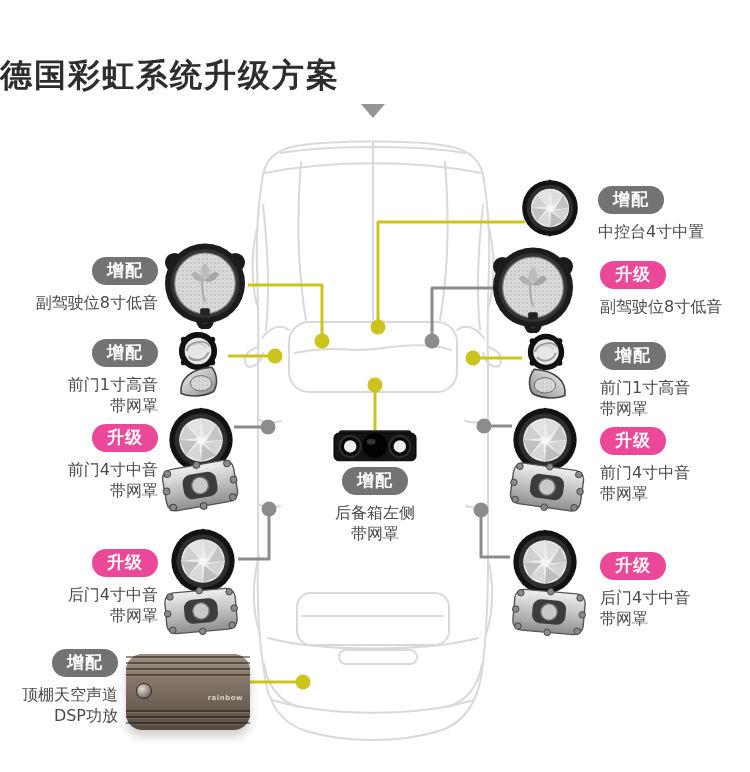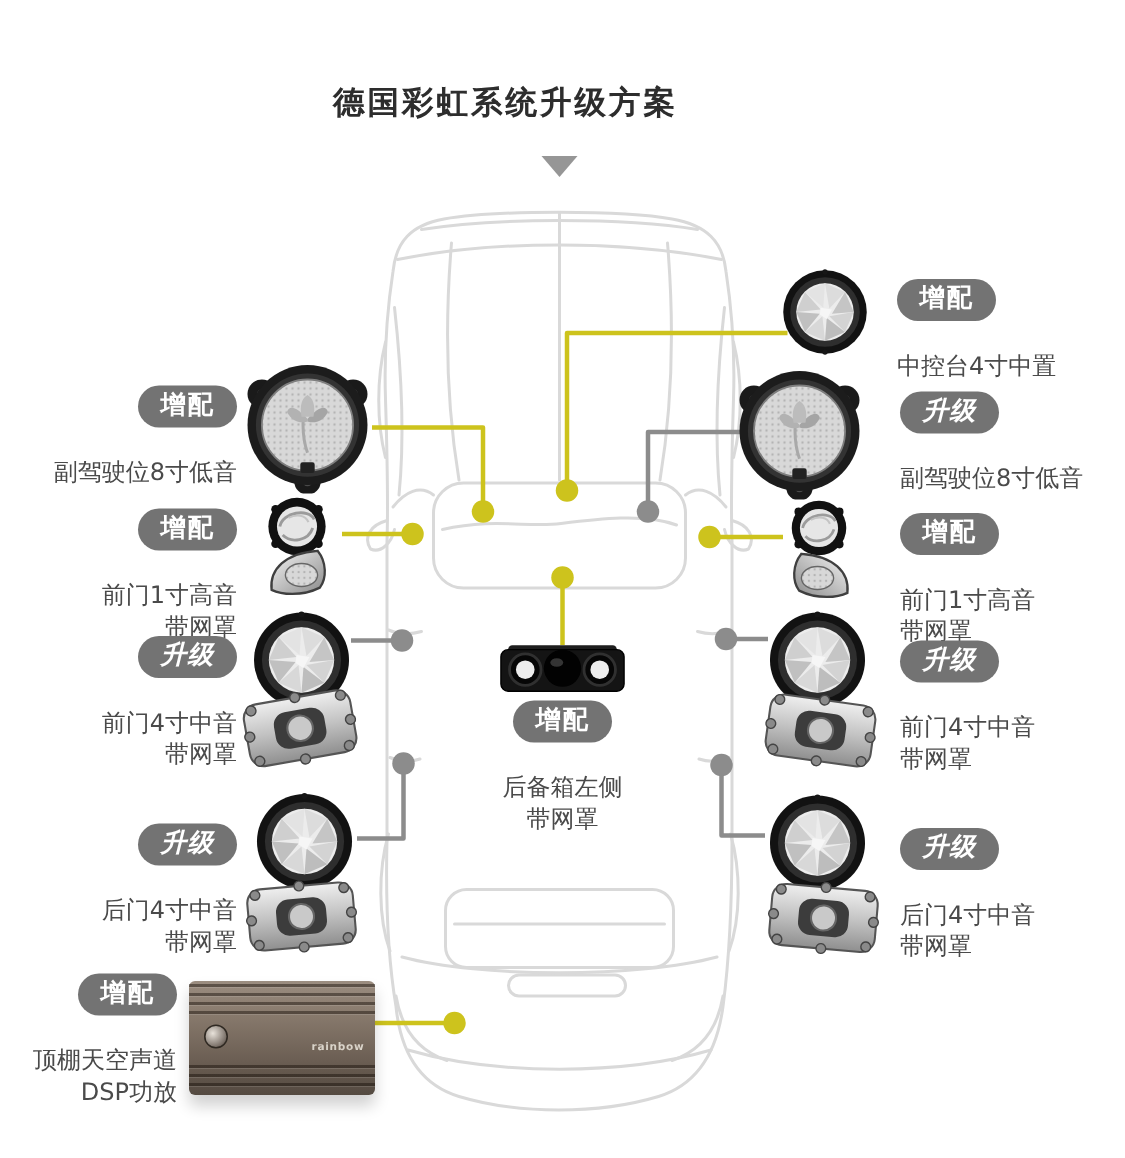--- a/index.html
+++ b/index.html
@@ -1,39 +1,39 @@
 <!DOCTYPE html>
 <html><head>
 <meta charset="utf-8">
 <style>
   html,body{margin:0;padding:0;background:#fff;}
   body{width:750px;height:772px;position:relative;overflow:hidden;
        font-family:"DejaVu Sans","Liberation Sans",sans-serif;}
   .stage{position:absolute;inset:0;width:750px;height:772px;}
 
-  .page-title{position:absolute;left:0;top:54px;width:674px;text-align:center;
-    font-size:21px;font-weight:600;color:#2d2d2d;letter-spacing:2px;}
+  .page-title{position:absolute;left:0;top:54px;width:674px;
+    font-size:32px;font-weight:600;color:#2d2d2d;letter-spacing:2px;}
   .down-arrow{position:absolute;left:361px;top:104px;width:0;height:0;
     border-left:12px solid transparent;border-right:12px solid transparent;
     border-top:14px solid #969696;}
 
   svg.overlay{position:absolute;left:0;top:0;pointer-events:none;}
 
   .callout{position:absolute;display:flex;flex-direction:column;z-index:5;}
   .side-left{align-items:flex-end;text-align:right;}
   .side-right{align-items:flex-start;text-align:left;}
   .side-center{align-items:center;text-align:center;transform:translateX(-50%);}
   .badge{display:inline-block;color:#fff;font-size:17px;font-weight:700;
     line-height:1;padding:5px 15px 6px;border-radius:15px;letter-spacing:1px;}
   .badge.add{background:#737373;}
-  .badge.upgrade{background:#737373;font-style:italic;}
-  .lines{margin-top:19px;font-size:16px;color:#4a4a4a;line-height:1.32;}
+  .badge.upgrade{background:#ec4899;}
+  .lines{margin-top:7px;font-size:16px;color:#4a4a4a;line-height:1.32;}
   .lines span{display:block;}
 
-  .amp{position:absolute;left:126px;top:654px;width:124px;height:76px;border-radius:4px;
+  .amp{position:absolute;left:126px;top:654px;width:124px;height:76px;border-radius:16px;
     background:linear-gradient(180deg,#9b8d80 0%,#86786b 32%,#6b5e53 70%,#544a41 100%);
     box-shadow:0 7px 10px rgba(0,0,0,.18);z-index:4;}
   .amp::before{content:"";position:absolute;left:0;right:0;top:2px;height:22px;
     background:repeating-linear-gradient(180deg,rgba(20,12,6,.45) 0 2px,rgba(255,255,255,.12) 2px 3px,transparent 3px 6px);}
   .amp::after{content:"";position:absolute;left:0;right:0;bottom:3px;height:17px;
     background:repeating-linear-gradient(180deg,rgba(20,12,6,.45) 0 2px,rgba(255,255,255,.12) 2px 3px,transparent 3px 6px);}
   .amp .knob{position:absolute;left:10px;top:29px;width:14px;height:14px;border-radius:50%;
     background:radial-gradient(circle at 35% 35%,#e8e2da,#7a7068 70%,#3a332c);
     border:1px solid #2f2922;}
   .amp .logo{position:absolute;right:7px;top:40px;font-size:7px;color:#d9d3c9;

